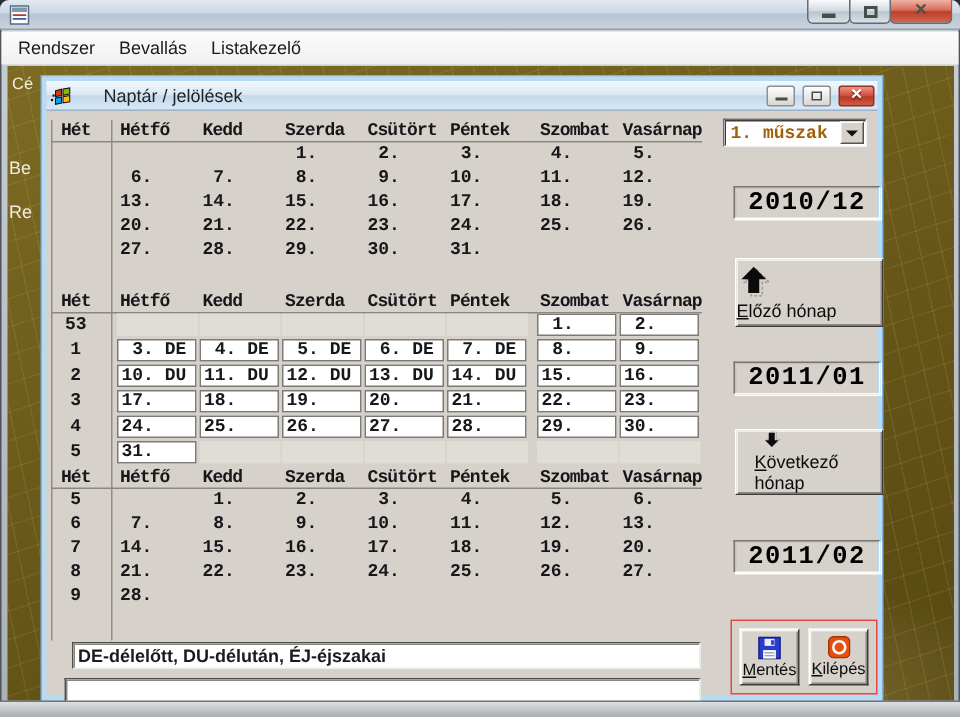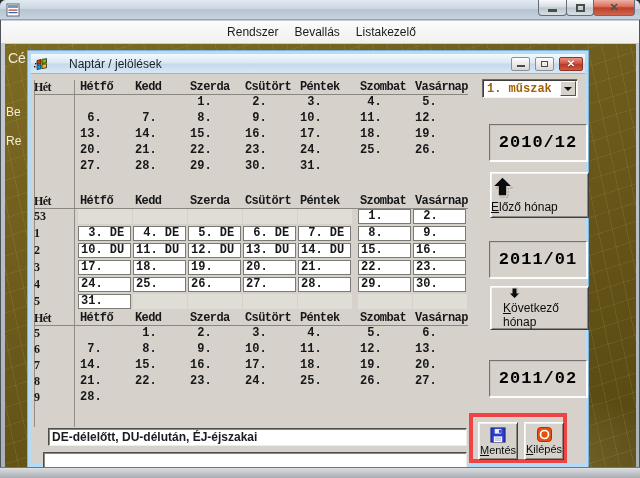--- a/index.html
+++ b/index.html
@@ -19,21 +19,21 @@
     background:linear-gradient(#f8fafc,#d3dae1 48%,#bcc5cd 52%,#d9dfe5);
     display:flex; align-items:center; justify-content:center; margin-left:-1px;
     color:#474d48; font-size:10px; }
   .wbtn.min { width:29px; } .wbtn.max { width:28px; } 
   .wbtn.close { width:42px; background:linear-gradient(#efb2a6,#d96c57 45%,#bc3f2c 52%,#d0654c); color:#5a4a44; }
   .glyph-min { width:9px; height:3px; background:#474d48; margin-top:6px; }
   .glyph-max { width:9px; height:8px; border:2px solid #474d48; }
   .glyph-x { font-size:11px; font-weight:bold; color:#4d524d; line-height:1; }
 
   .menubar { position:absolute; left:1px; right:1px; top:21px; height:22px;
-    background:linear-gradient(#fbfbfb,#f1f1f0); display:flex; align-items:center; padding-left:3px;justify-content:center; }
+    background:linear-gradient(#fbfbfb,#f1f1f0); display:flex; align-items:center; padding-left:3px; }
   .menu-item { font-size:12px; color:#1c1c1c; padding:3px 8px; white-space:nowrap; }
 
   
   .workspace { position:absolute; left:5px; right:4px; top:44px; bottom:11px;
     background:
       repeating-linear-gradient(78deg, rgba(225,205,130,0) 0 13px, rgba(225,205,130,.10) 13px 14px),
       repeating-linear-gradient(-18deg, rgba(225,205,130,0) 0 17px, rgba(225,205,130,.09) 17px 18px),
       radial-gradient(ellipse 300px 120px at 75% 100%, rgba(235,215,150,.30), rgba(235,215,150,0) 70%),
       linear-gradient(160deg,#7d6b24 0%,#6c5b1b 40%,#574812 100%); }
   .bg-label { position:absolute; color:#f2ecd9; font-size:12px; }
@@ -61,49 +61,49 @@
 
   .vline { position:absolute; width:1px; top:5px; height:347px; background:#918e88; }
   .vline.a { left:3px; } .vline.b { left:43px; }
 
   .month { position:absolute; left:3px; width:434px; }
   .cal-row { display:grid; grid-template-columns:36px 8px 55px 55px 55px 55px 55px 5px 55px 55px; height:16px; }
   .m1 .cal-row { height:17px; }
   .cal-row.head { height:15px; border-bottom:1px solid #8a8781; }
   .cell { font:bold 12px "Liberation Mono", monospace; color:#17171a; white-space:pre; overflow:hidden; line-height:15px; }
   .head .cell { letter-spacing:-0.6px; }
-  .wk { text-align:left; padding-right:3px;font-family:Liberation Serif, serif; }
+  .wk { text-align:center; padding-right:3px; }
   .day { padding-left:2px; }
   .day.box { background:#fff; border:1px solid #7c7a74; height:15px; line-height:13px; margin-right:2px; padding-left:2px; }
   .day.band { background:#e0dcd6; height:15px; margin-right:1px; }
 
   
   .shift-select { position:absolute; left:451px; top:4px; width:96px; height:19px; background:#fff;
     border:1px solid; border-color:#6e6b66 #f6f4f0 #f6f4f0 #6e6b66; box-shadow:inset 1px 1px 0 #3f3d3a; }
   .shift-value { font:bold 12px "Liberation Mono", monospace; color:#a16207; padding:2px 0 0 4px; }
   .dd-btn { position:absolute; right:1px; top:1px; bottom:1px; width:16px; background:#d6d2cb;
     border:1px solid; border-color:#fff #55534e #55534e #fff; display:flex; align-items:center; justify-content:center; }
   .dd-arrow { width:0; height:0; border-left:4px solid transparent; border-right:4px solid transparent; border-top:4px solid #111; }
 
-  .period-box { position:absolute; left:458px; width:98px; height:37px;
+  .period-box { position:absolute; left:458px; width:98px; height:22px;
     border:1px solid; border-color:#76736e #fdfcfa #fdfcfa #76736e;
     box-shadow:1px 1px 0 #fdfcfa, inset 1px 1px 0 #c8c4bd;
     display:flex; align-items:center; justify-content:center;
     font:bold 17px "Liberation Mono", monospace; letter-spacing:1px; color:#000; }
   .pb1 { top:49px; } .pb2 { top:166px; } .pb3 { top:285px; }
 
   .nav-btn { position:absolute; left:459px; width:99px; background:#d6d2cb;
     border:1px solid; border-color:#fff #403e3a #403e3a #fff;
     box-shadow:inset 1px 1px 0 #f2f0ec, inset -1px -1px 0 #8d8a84;
     display:flex; flex-direction:column; justify-content:center; gap:2px; }
   .nav-btn .lbl { font:12px "Liberation Sans", sans-serif; color:#0c0c0c; }
   .nb-prev { top:97px; height:46px; } .nb-next { top:211px; height:44px;padding-left:12px; }
   u { text-decoration:underline; }
 
-  .btn-group { position:absolute; left:438px; top:338px; width:98px; height:50px; border:4px solid #ef4444; }
+  .btn-group { position:absolute; left:456px; top:338px; width:98px; height:50px; border:1px solid #ef4444; }
   .io-btn { position:absolute; top:5px; width:40px; height:38px; background:#d6d2cb;
     border:1px solid; border-color:#fff #403e3a #403e3a #fff;
     box-shadow:inset 1px 1px 0 #f2f0ec, inset -1px -1px 0 #8d8a84;
     display:flex; flex-direction:column; align-items:center; justify-content:center; gap:1px; }
   .io-btn .lbl { font:11px "Liberation Sans", sans-serif; color:#0c0c0c; }
   .io-save { left:5px; } .io-exit { left:51px; }
 
   .legend-input { position:absolute; left:17px; top:353px; width:419px; height:18px; background:#fff;
     border:1px solid; border-color:#504e49 #efede9 #efede9 #504e49; box-shadow:inset 1px 1px 0 #8a8781;
     font:bold 12px "Liberation Sans", sans-serif; color:#1b1b1e; padding:1px 3px; }
@@ -137,21 +137,21 @@
       </div>
     </div>
 
     <div class="menubar" id="menubar">
         <div class="menu-item">Rendszer</div>
         <div class="menu-item">Bevallás</div>
         <div class="menu-item">Listakezelő</div>
       </div>
 
     <div class="workspace">
-      <span class="bg-label" style="left:3px; top:6px; font-size:14px;text-align:center;">Cé</span>
+      <span class="bg-label" style="left:3px; top:6px; font-size:11px;text-align:center;">Cé</span>
       <span class="bg-label" style="left:1px; top:61px;">Be</span>
       <span class="bg-label" style="left:1px; top:90px;">Re</span>
 
       <div class="dialog">
         <div class="dlg-titlebar">
           <svg class="app-icon" style="margin:0 2px 0 3px;" viewBox="0 0 14 14">
             <rect x="1" y="6" width="1.4" height="1.4" fill="#111"></rect>
               <rect x="0" y="9" width="1.4" height="1.4" fill="#111"></rect>
             <path d="M3 3.5 L7 2.5 L7 6.6 L3 7.4 Z" fill="#d83b01" stroke="#111" stroke-width="0.7"></path>
             <path d="M8 2.4 L12.5 1.6 L12.5 5.7 L8 6.5 Z" fill="#7fba00" stroke="#111" stroke-width="0.7"></path>

